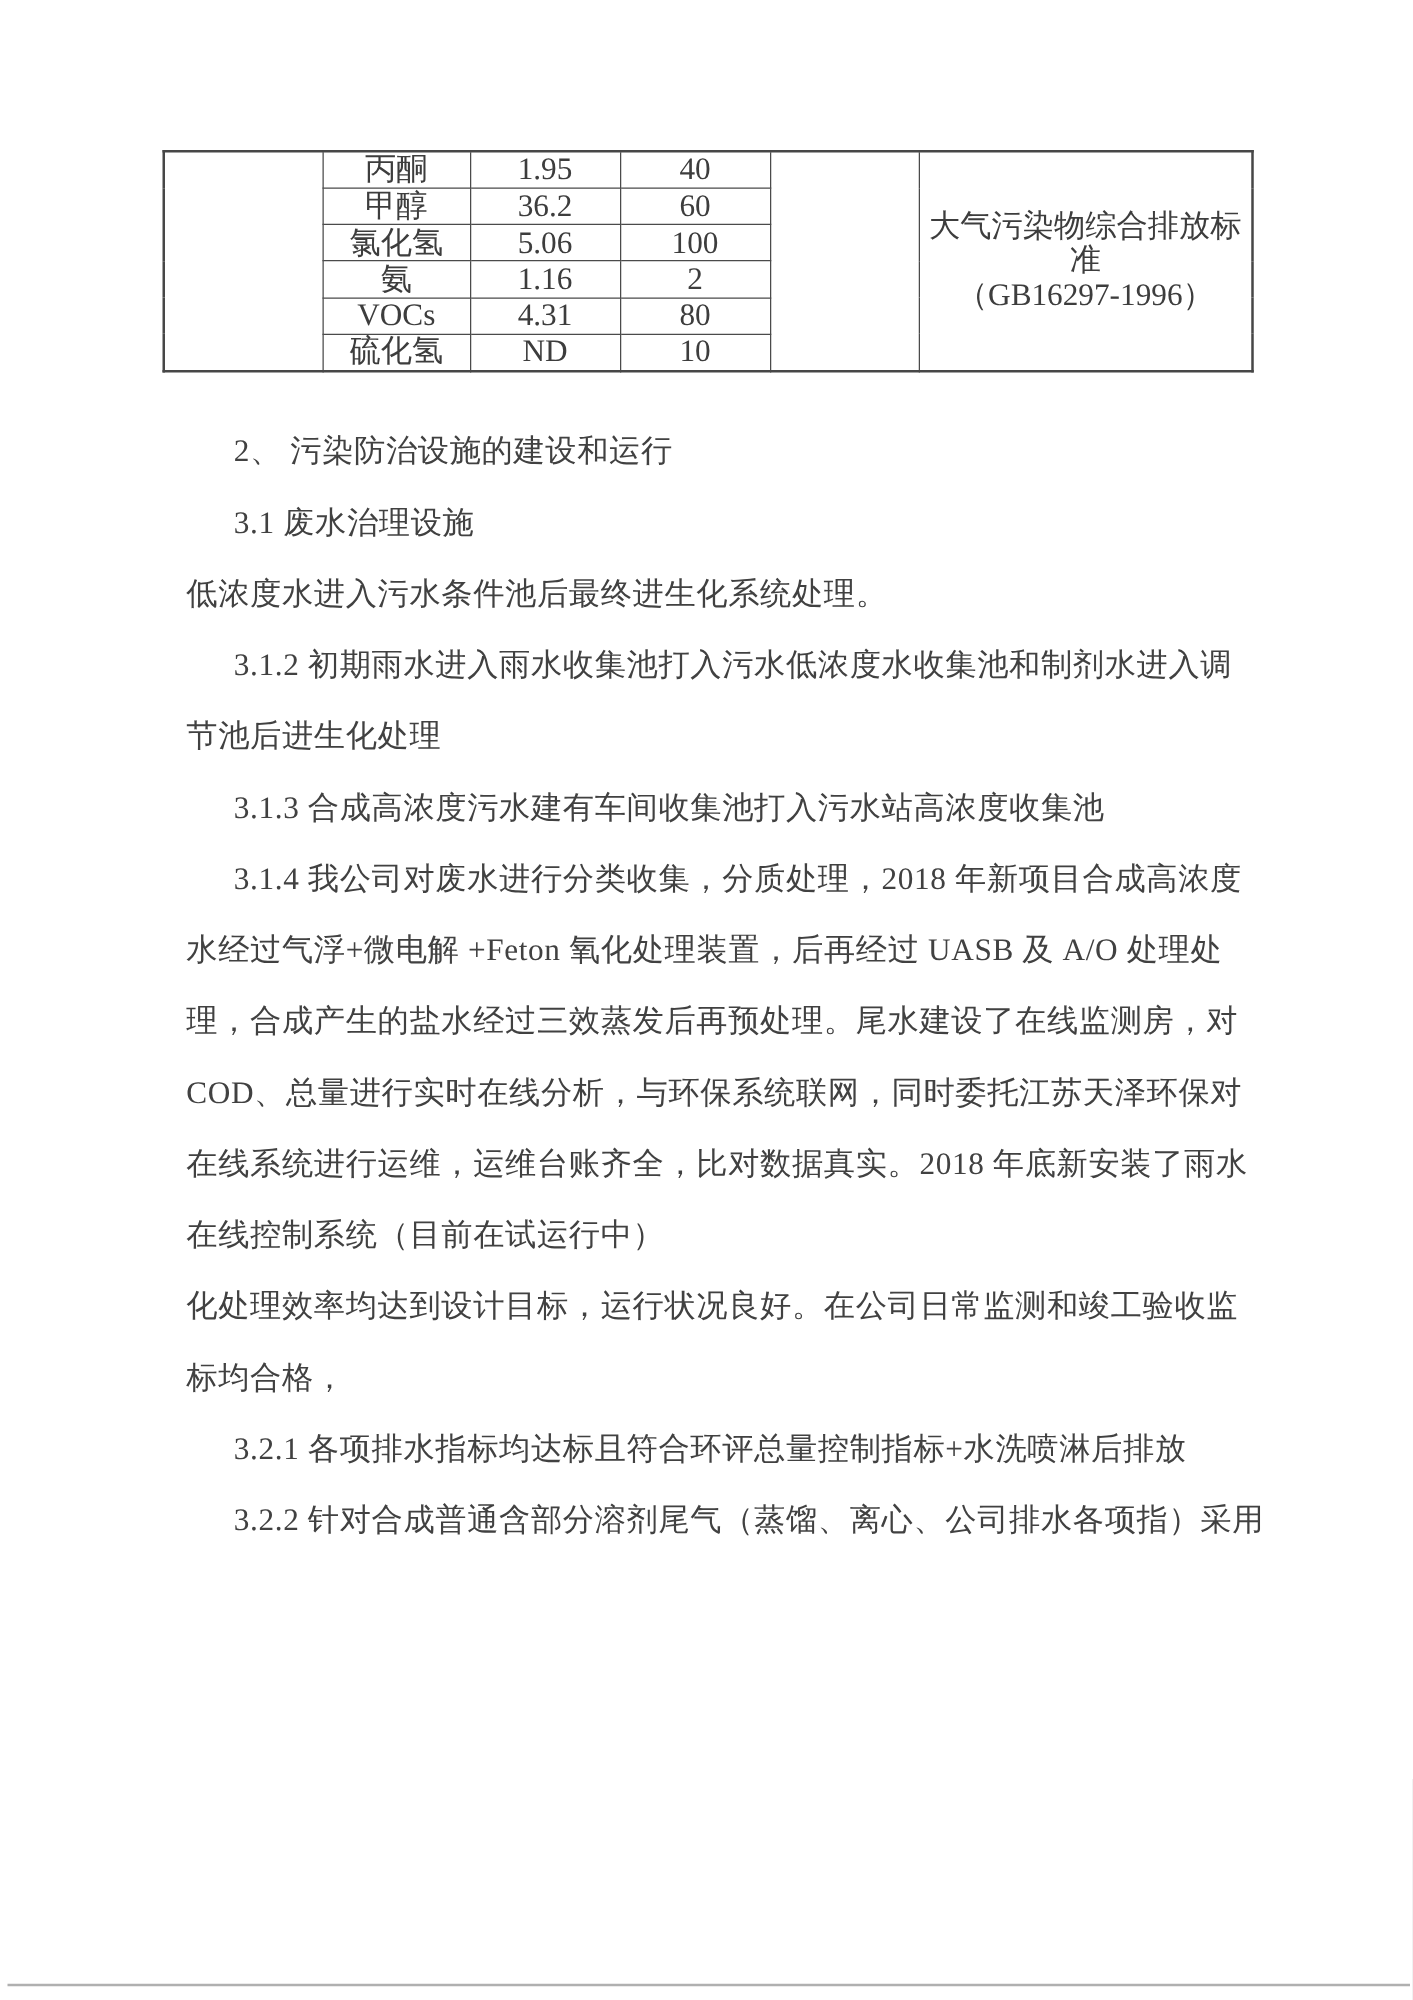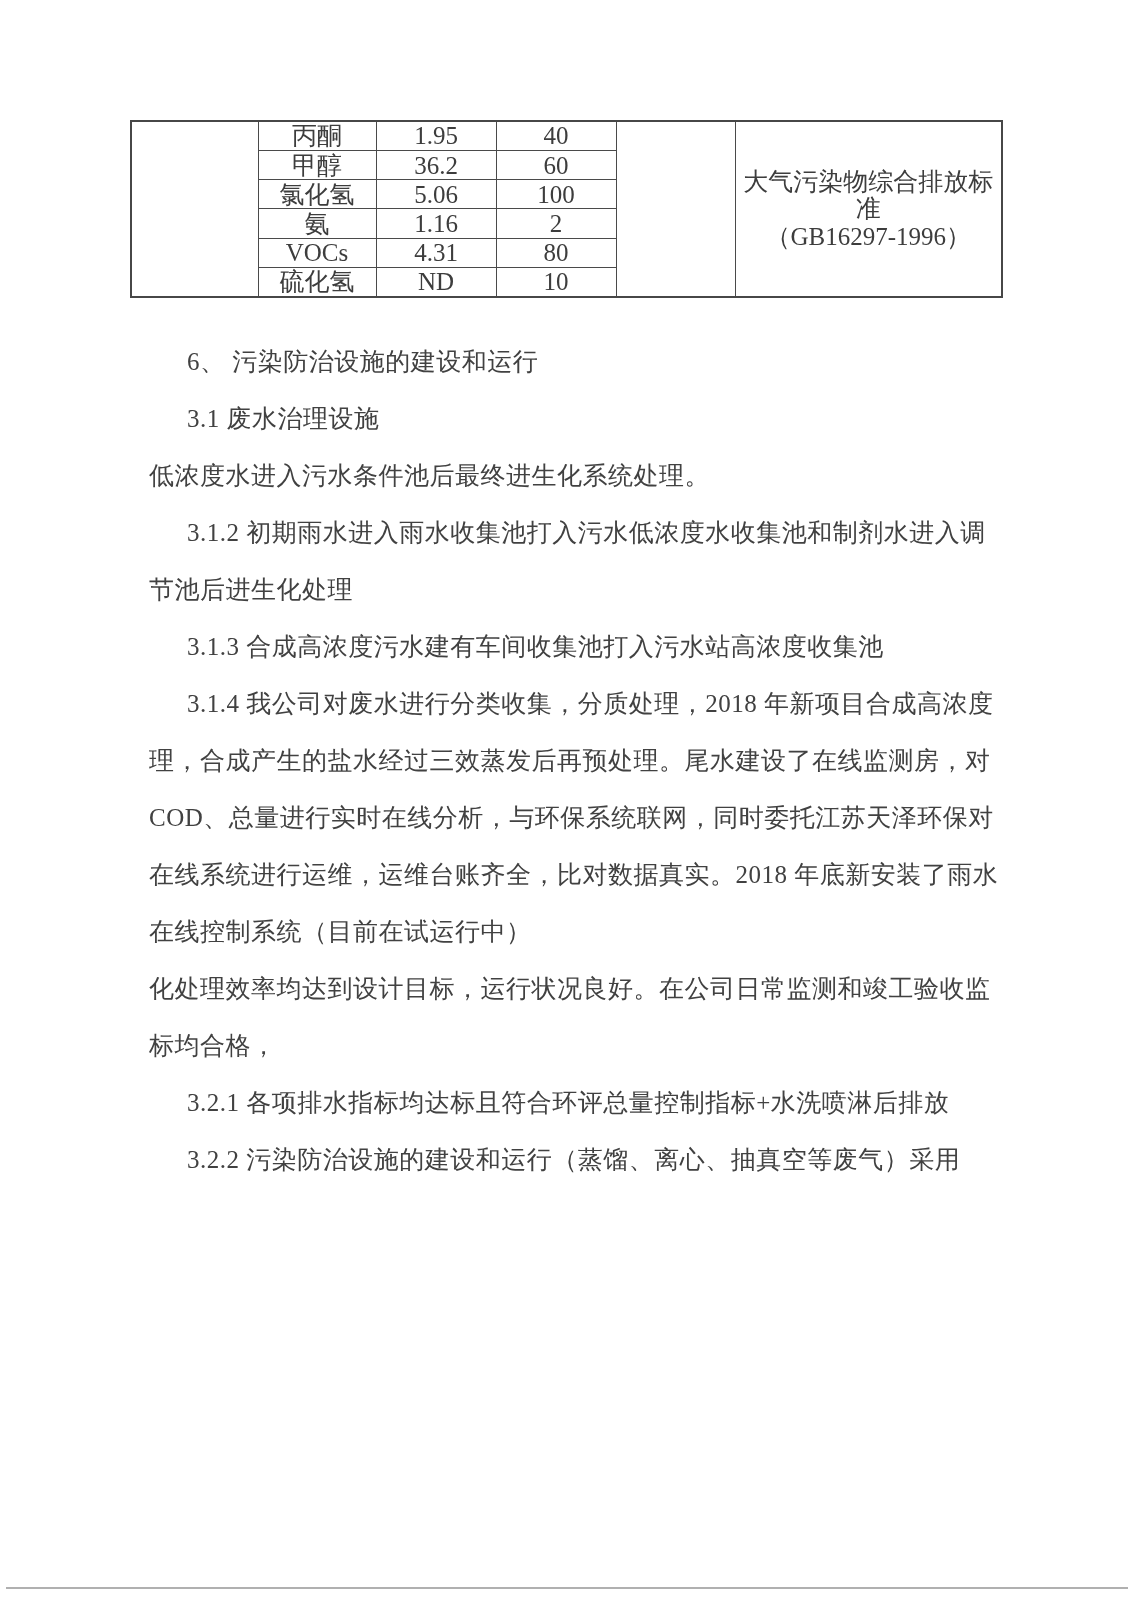--- a/index.html
+++ b/index.html
@@ -87,32 +87,33 @@
       </tr>
       <tr>
         <td>硫化氢</td>
         <td>ND</td>
         <td>10</td>
       </tr>
     </tbody>
   </table>
 
   <div class="body-text">
-    <div class="line indent">6、 污染防治设施的建设和运行</div>
+    <div class="line indent">2、 污染防治设施的建设和运行</div>
     <div class="line indent">3.1 废水治理设施</div>
     <div class="line">低浓度水进入污水条件池后最终进生化系统处理。</div>
     <div class="line indent">3.1.2 初期雨水进入雨水收集池打入污水低浓度水收集池和制剂水进入调</div>
     <div class="line">节池后进生化处理</div>
     <div class="line indent">3.1.3 合成高浓度污水建有车间收集池打入污水站高浓度收集池</div>
     <div class="line indent">3.1.4 我公司对废水进行分类收集，分质处理，2018 年新项目合成高浓度</div>
+    <div class="line">水经过气浮+微电解 +Feton 氧化处理装置，后再经过 UASB 及 A/O 处理处</div>
     <div class="line">理，合成产生的盐水经过三效蒸发后再预处理。尾水建设了在线监测房，对</div>
     <div class="line">COD、总量进行实时在线分析，与环保系统联网，同时委托江苏天泽环保对</div>
     <div class="line">在线系统进行运维，运维台账齐全，比对数据真实。2018 年底新安装了雨水</div>
     <div class="line">在线控制系统（目前在试运行中）</div>
     <div class="line">化处理效率均达到设计目标，运行状况良好。在公司日常监测和竣工验收监</div>
     <div class="line">标均合格，</div>
     <div class="line indent">3.2.1 各项排水指标均达标且符合环评总量控制指标+水洗喷淋后排放</div>
-    <div class="line indent">3.2.2 污染防治设施的建设和运行（蒸馏、离心、抽真空等废气）采用</div>
+    <div class="line indent">3.2.2 针对合成普通含部分溶剂尾气（蒸馏、离心、公司排水各项指）采用</div>
   </div>
 
   <div class="page-edge"></div>
 
 </div>
 
 </body></html>

